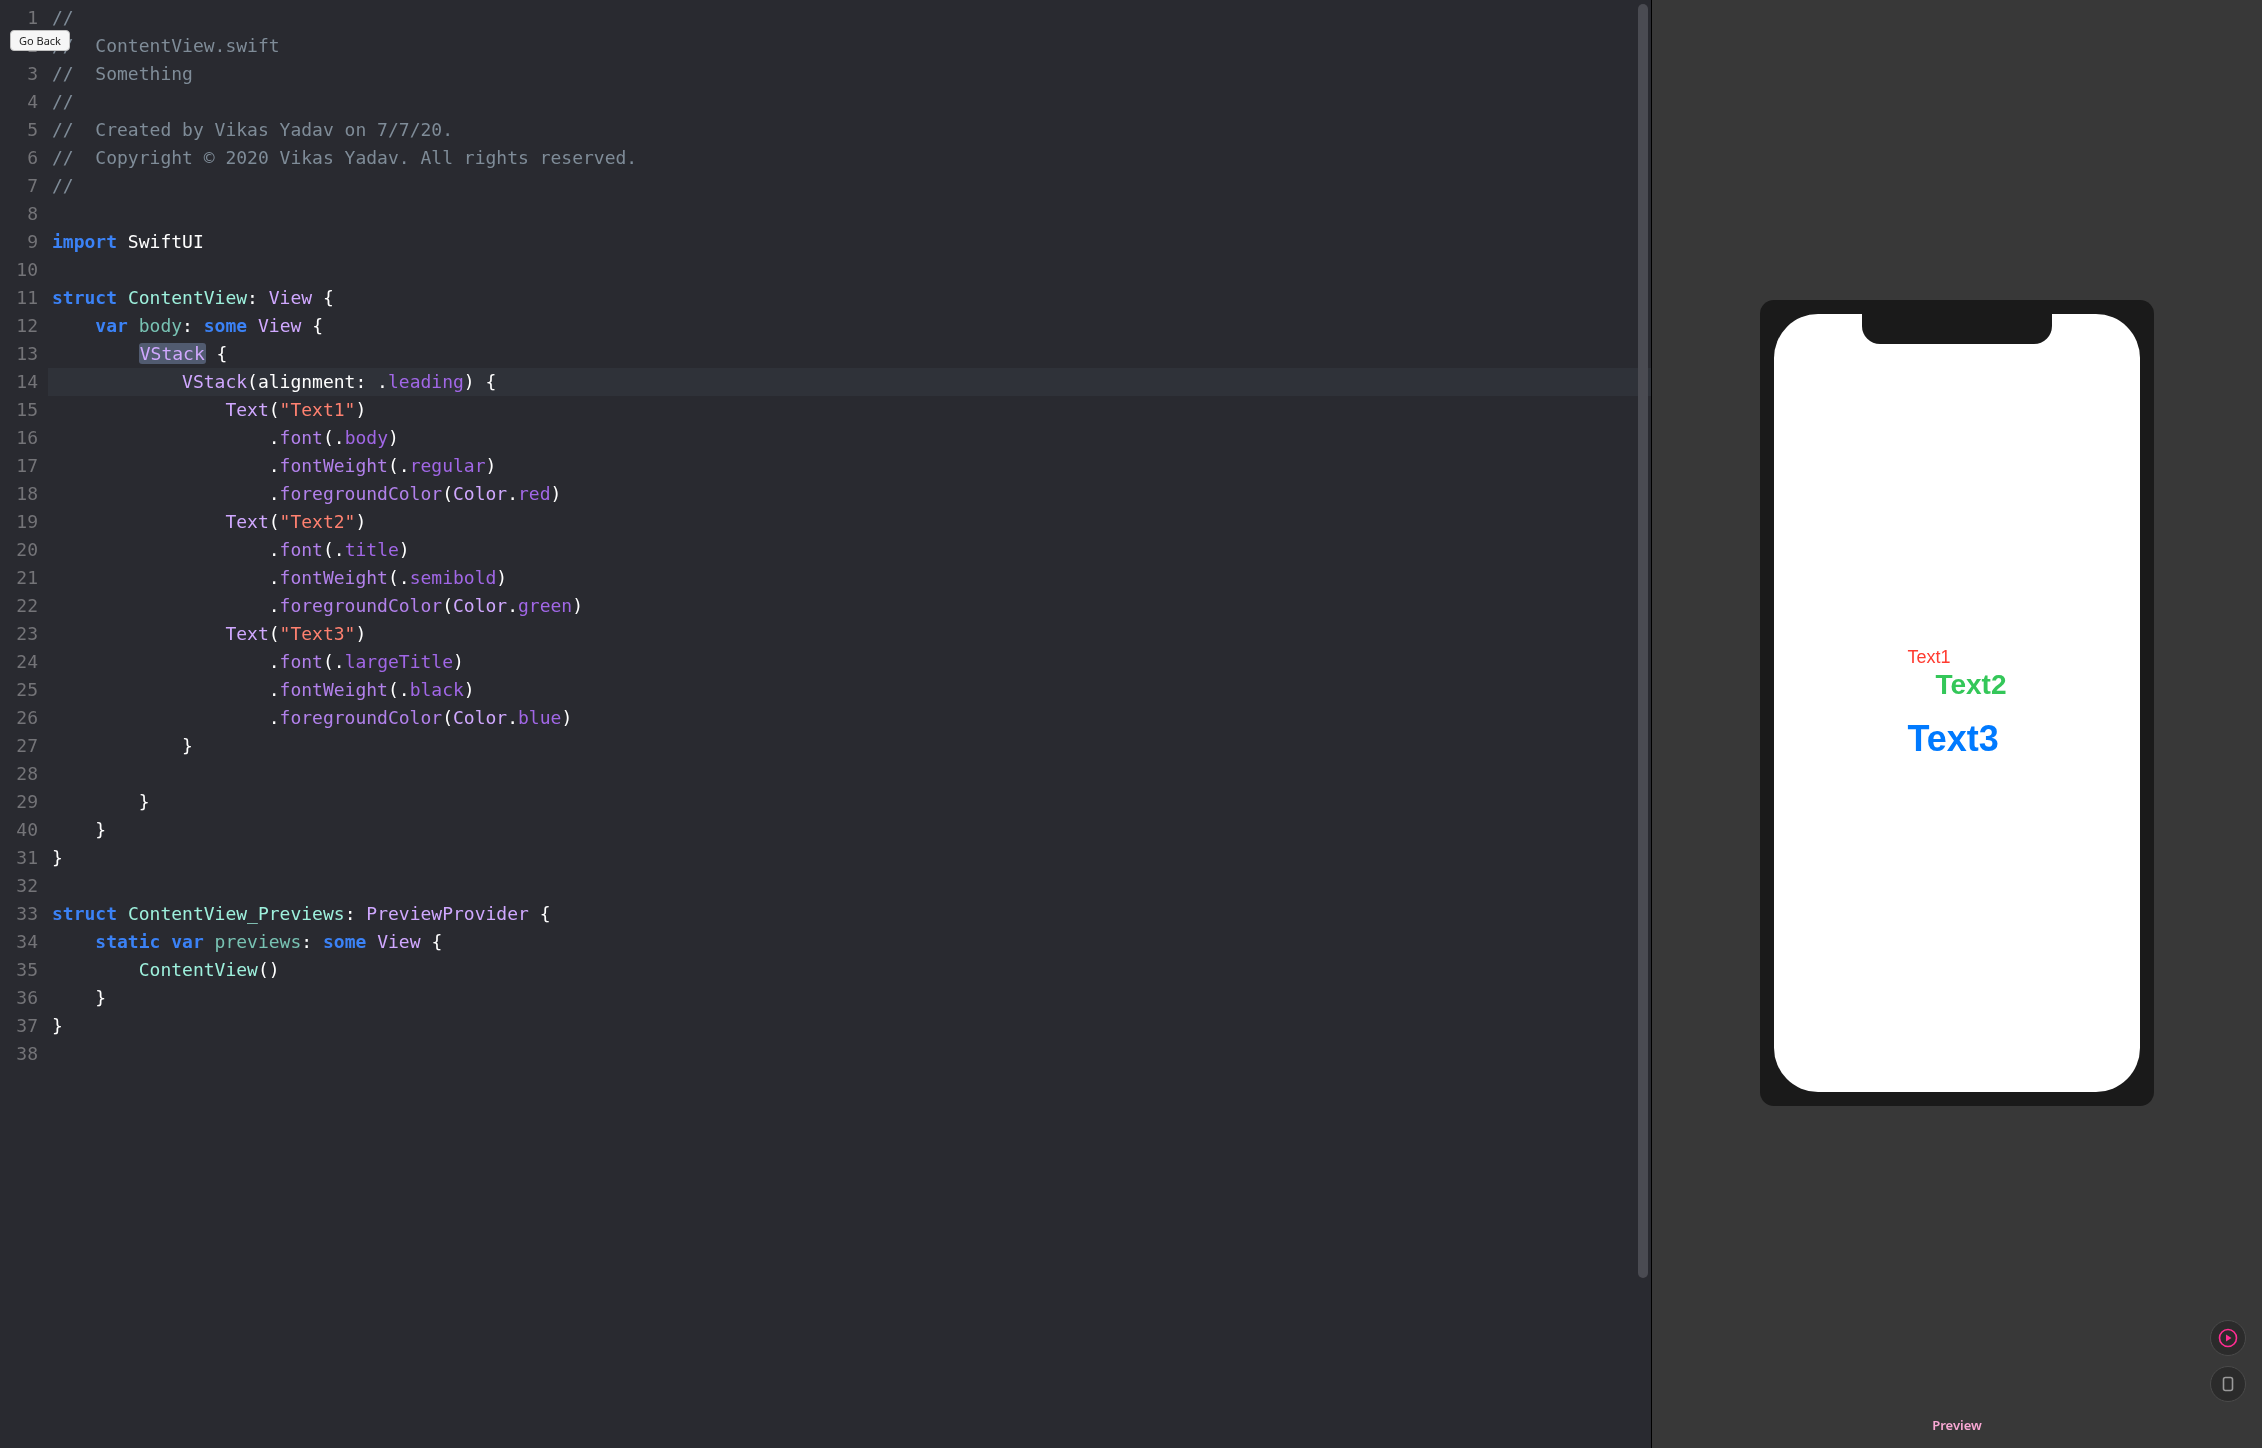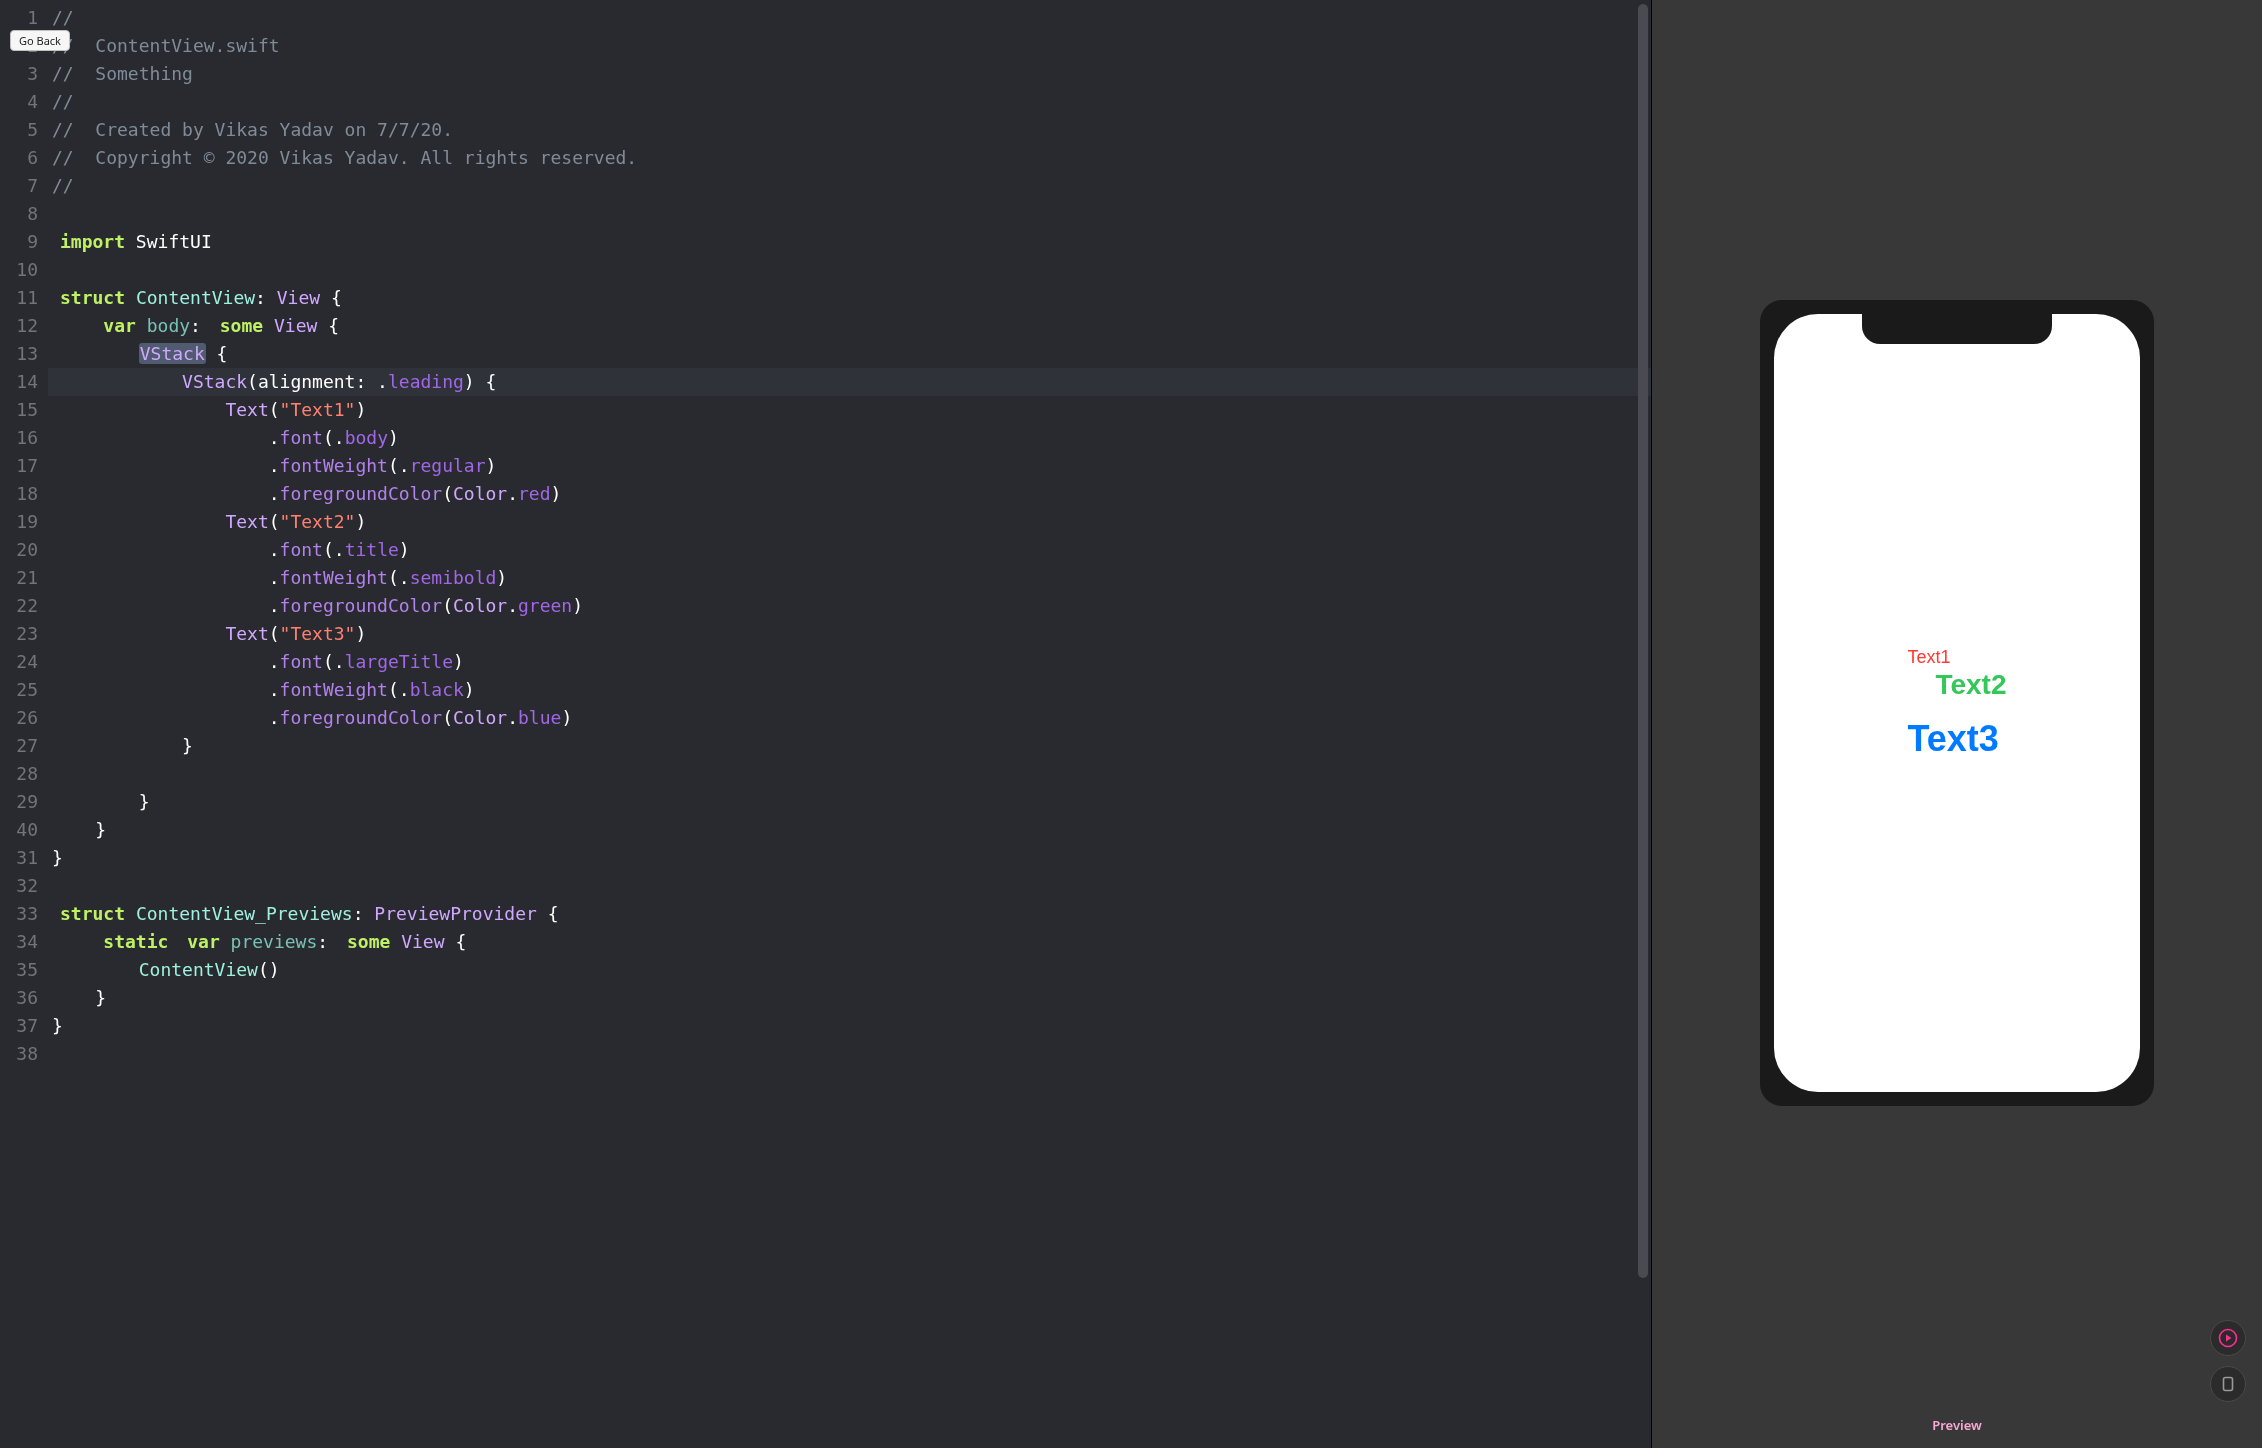--- a/index.html
+++ b/index.html
@@ -35,21 +35,21 @@
       font-size: 18px;
       line-height: 28px;
       white-space: pre;
       position: relative;
       min-width: 0;
       overflow: hidden;
     }
     .code-line { height: 28px; padding-left: 4px; }
     .code-line.highlight { background: #2f3239; }
     .c-comment { color: #7f8c98; }
-    .c-keyword { color: #bef264; font-weight: bold; margin-left: 8px; }
+    .c-keyword { color: #3b82f6; font-weight: bold; }
     .c-type { color: #9ef1dd; }
     .c-type2 { color: #d0a8ff; margin-top: 28px; }
     .c-builtin { color: #a167e6; }
     .c-func { color: #b281eb; }
     .c-string { color: #ff8170; }
     .c-plain { color: #ffffff; }
     .c-prop { color: #78c2b3; }
     .go-back {
       position: absolute;
       top: 30px;
@@ -96,21 +96,21 @@
       flex: 1;
       display: flex;
       align-items: center;
       justify-content: center;
       width: 100%;
     }
     .device {
       width: 394px;
       height: 806px;
       background: #1a1a1a;
-      border-radius: 22px;
+      border-radius: 14px;
       padding: 14px;
       position: relative;
     }
     .device-screen {
       width: 100%;
       height: 100%;
       background: #ffffff;
       border-radius: 44px;
       position: relative;
       overflow: hidden;

